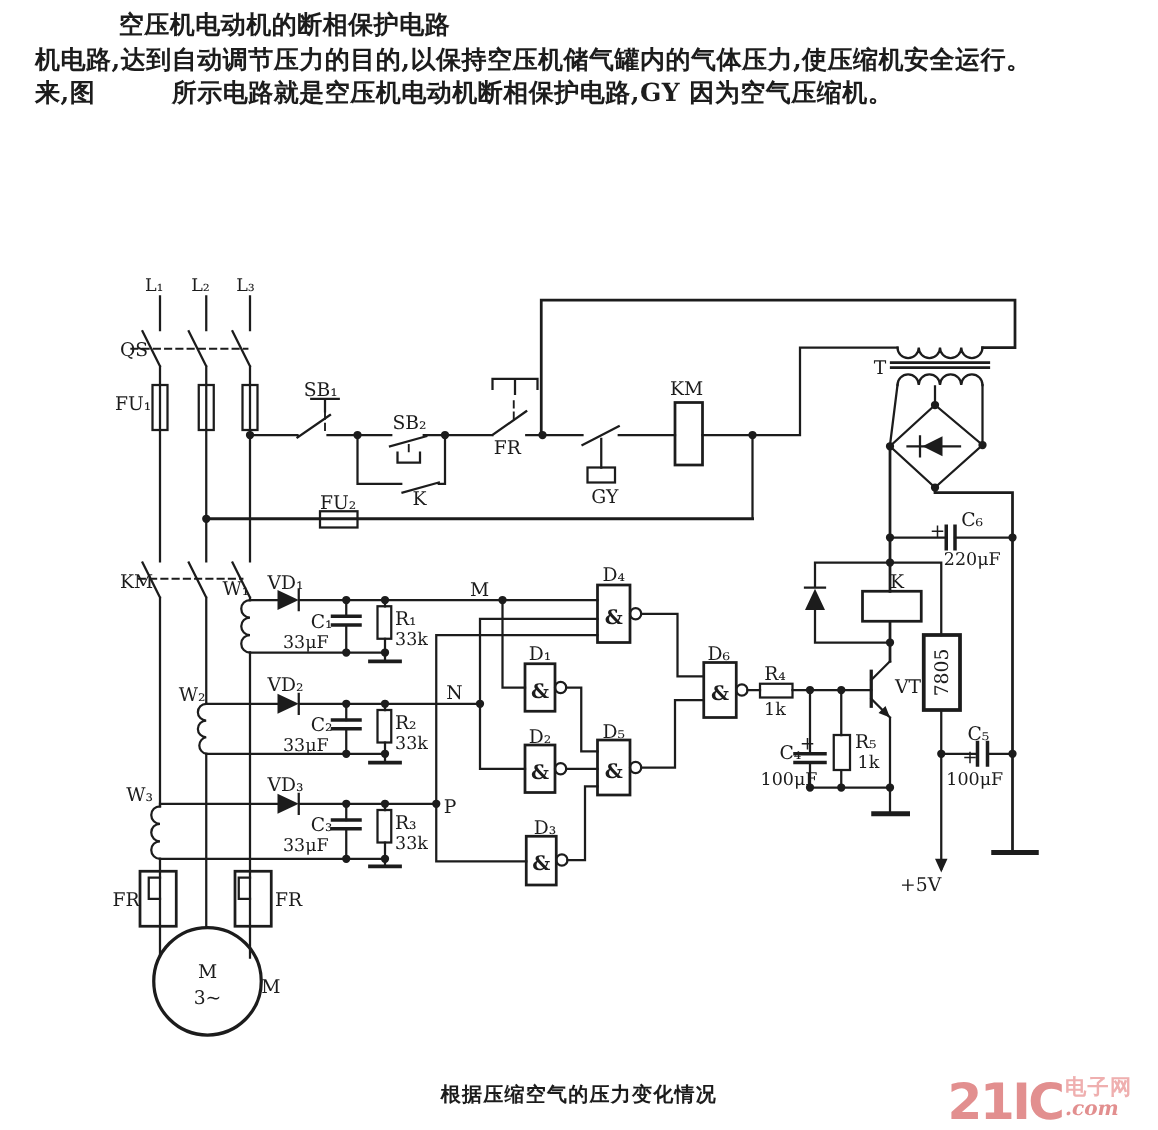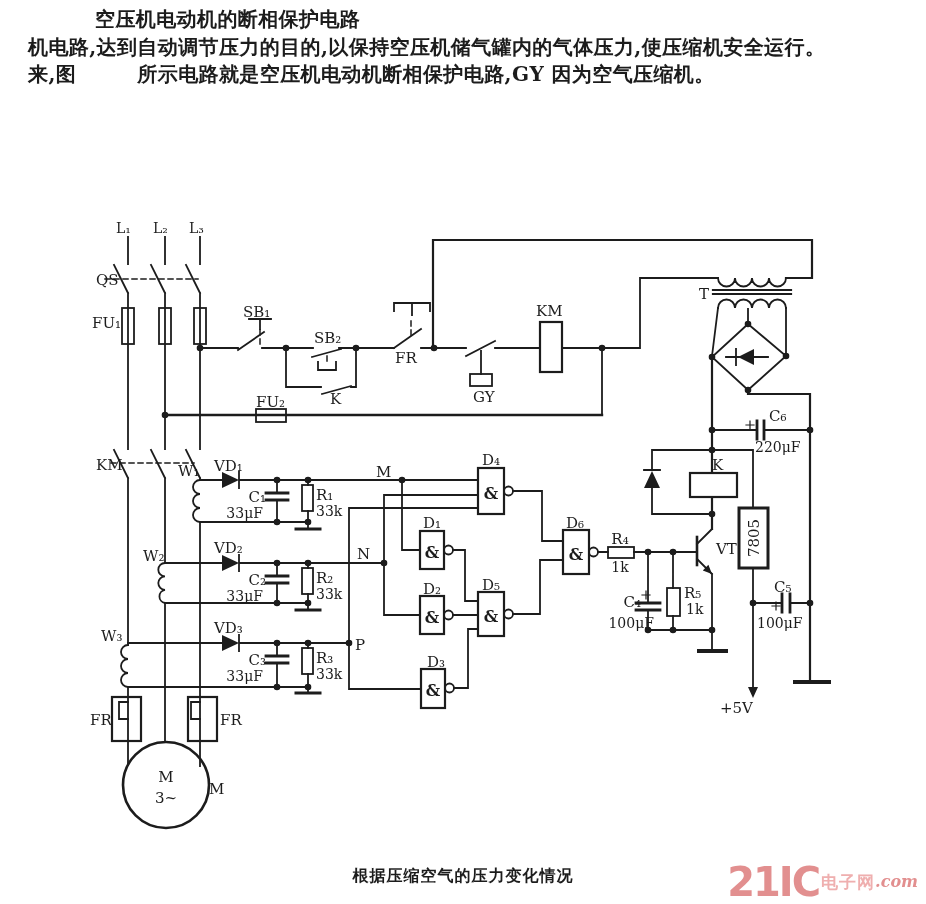--- a/index.html
+++ b/index.html
@@ -5,25 +5,25 @@
   html,body{margin:0;padding:0;background:#fff;}
   .page{position:relative;width:926px;height:904px;background:#fff;overflow:hidden;
         font-family:"DejaVu Serif","Liberation Serif",serif;color:#1c1c1c;}
   .article{position:absolute;left:28px;top:6px;width:882px;font-size:20px;
            font-weight:600;letter-spacing:0.4px;}
   .article div{line-height:27.5px;white-space:nowrap;}
   .article-title{padding-left:67px;}
   .indent1{text-indent:40px;}
   .caption{position:absolute;left:0;top:866px;width:926px;text-align:center;
            font-size:16px;font-weight:600;letter-spacing:1px;}
-  .watermark{position:absolute;right:8px;bottom:2px;display:flex;align-items:center;
+  .watermark{position:absolute;right:20px;bottom:2px;display:flex;align-items:flex-start;
              line-height:1;user-select:none;}
   .wm-brand{font-family:"DejaVu Sans","Liberation Sans",sans-serif;
             font-size:40px;font-weight:bold;letter-spacing:-2px;}
-  .wm-right{display:flex;flex-direction:row;margin-left:2px;}
+  .wm-right{display:flex;flex-direction:column;margin-left:2px;}
   .wm-cn{font-family:"DejaVu Sans",sans-serif;font-size:17px;font-weight:bold;letter-spacing:1px;}
   .wm-com{font-family:"DejaVu Serif",serif;font-size:16px;font-weight:bold;font-style:italic;margin-top:0px;}
   svg{position:absolute;left:0;top:0;}
   svg text{font-family:"DejaVu Serif","Liberation Serif",serif;fill:#1c1c1c;font-size:15px;}
   svg text.ts{font-size:14px;}
   svg text.amp{font-size:16px;font-weight:bold;}
   .ln{stroke:#1c1c1c;fill:none;stroke-width:1.8;stroke-linecap:square;}
   .w22{stroke-width:2.2;} .w24{stroke-width:2.4;} .w26{stroke-width:2.6;}
   .w28{stroke-width:2.8;} .w30{stroke-width:3;} .w40{stroke-width:4;}
   .w12{stroke-width:1.2;}

